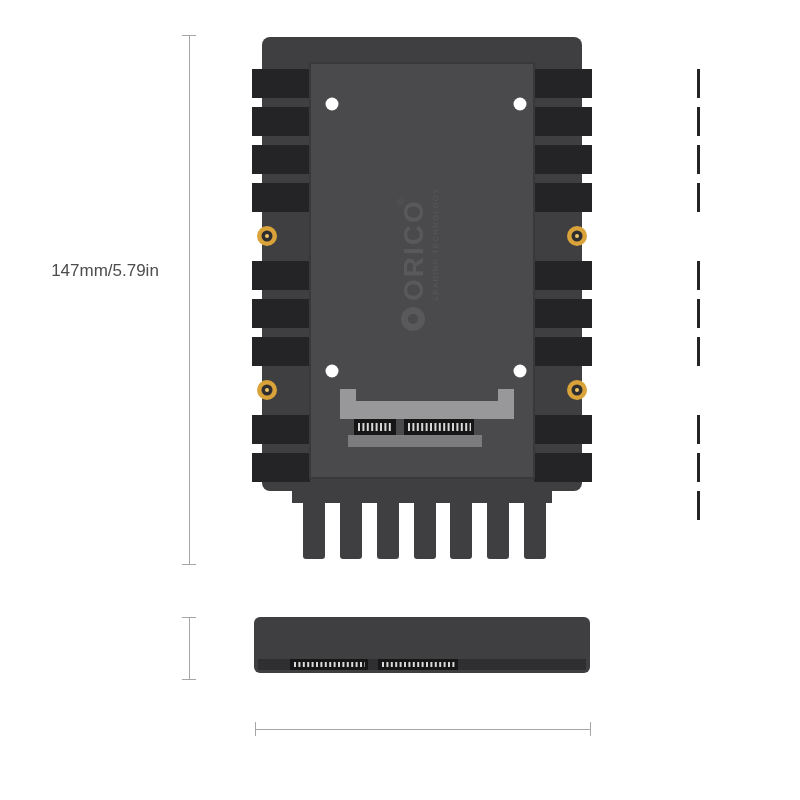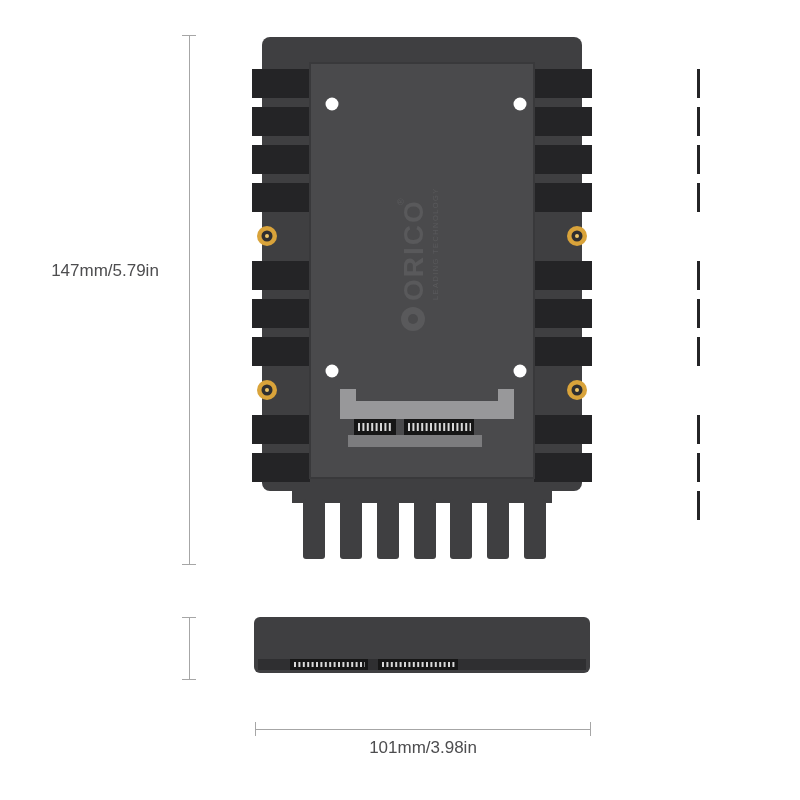--- a/index.html
+++ b/index.html
@@ -196,15 +196,14 @@
 
   <div class="dimh" style="left:255px;top:722px;width:336px;">
     <div class="cap-l"></div>
     <div class="line"></div>
     <div class="cap-r"></div>
   </div>
 
   <div class="dim-label w160" style="left:25px;top:261px;">147mm/5.79in</div>
 
 
-  <div class="dim-label w160" style="left:343px;top:738px;">101mm/3.98in</div>
 
 </div>
 
 </body></html>

